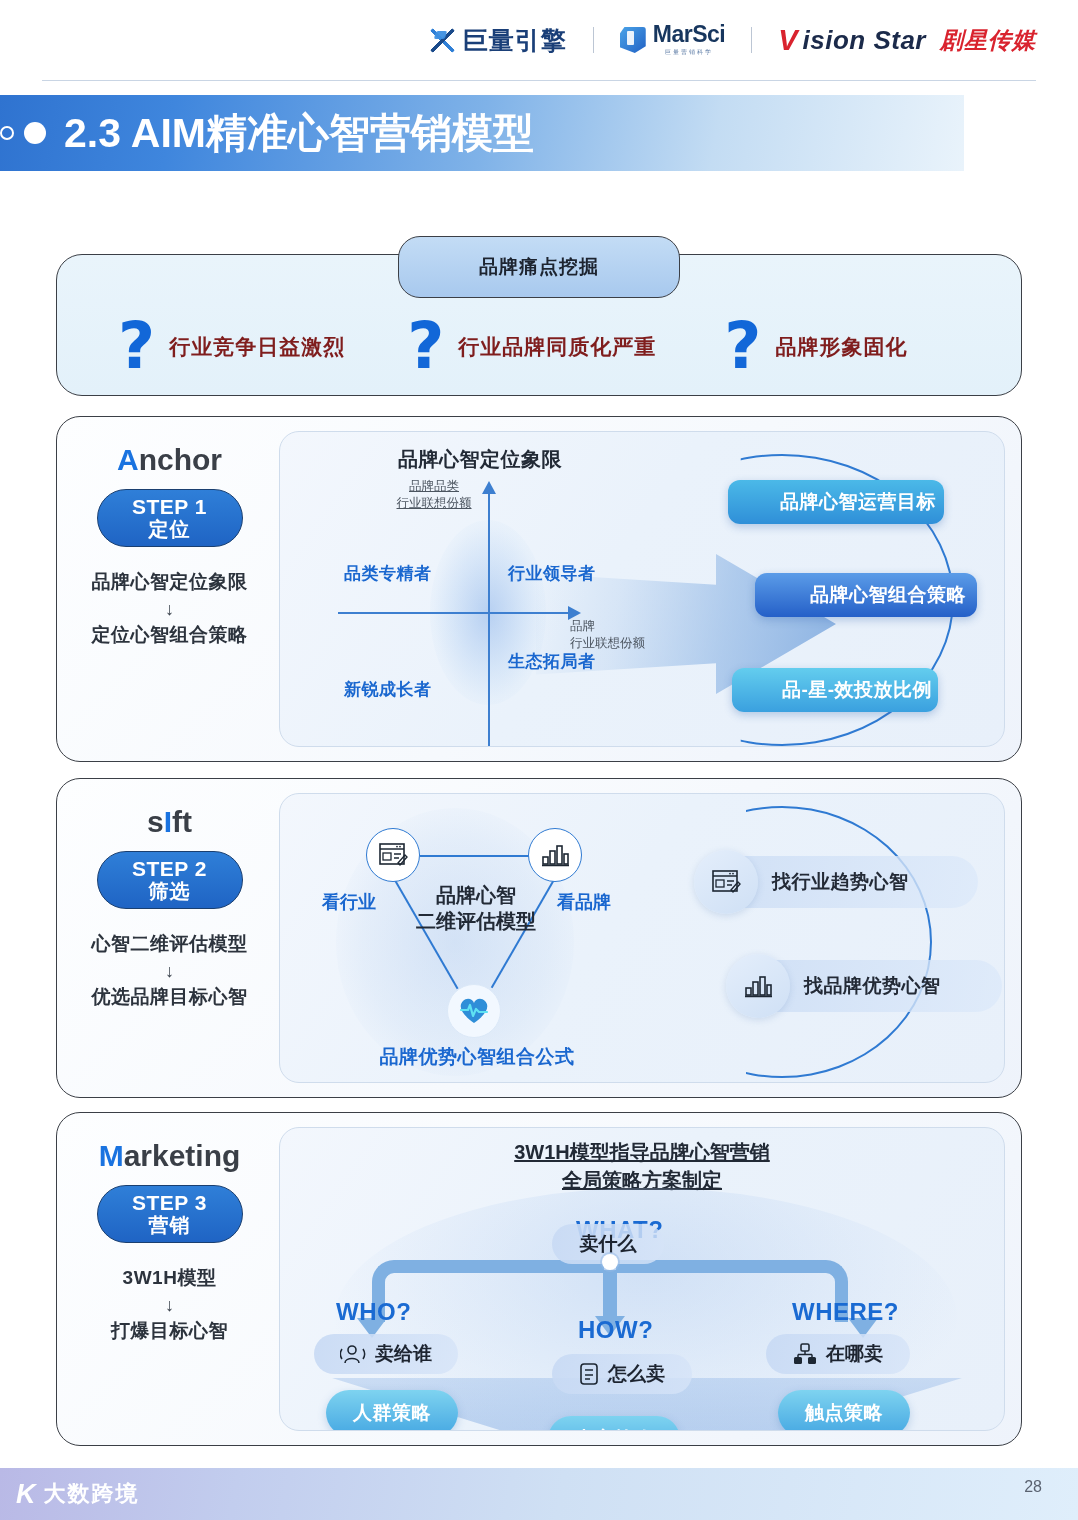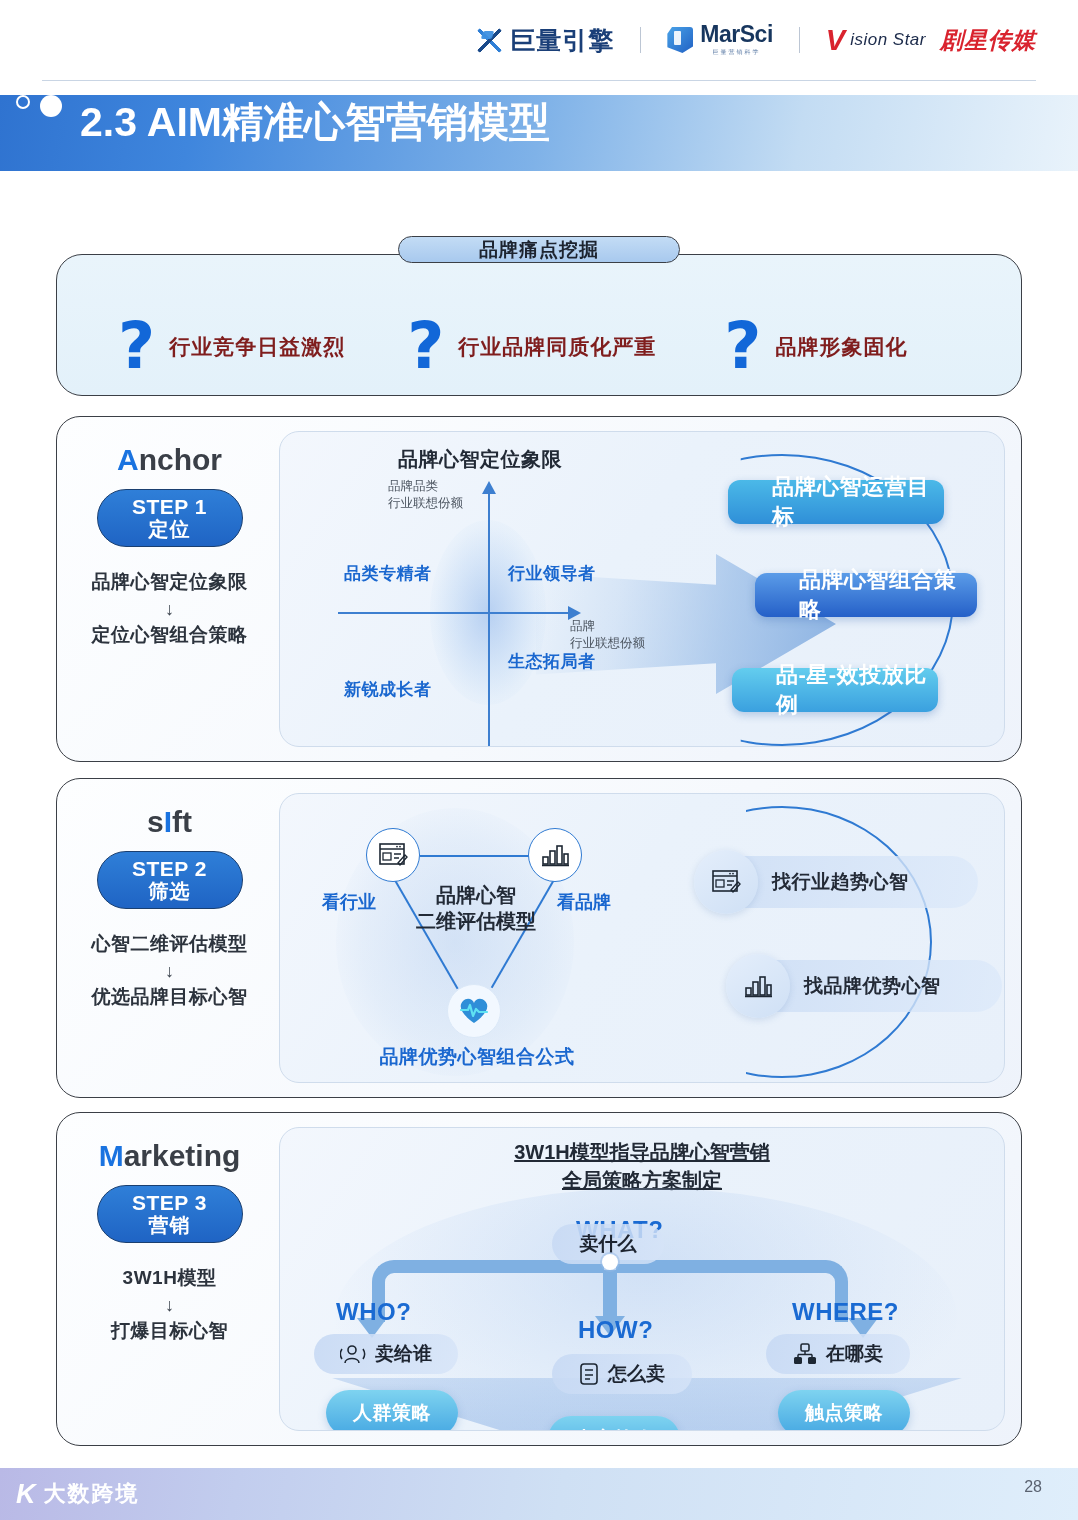--- a/index.html
+++ b/index.html
@@ -44,48 +44,48 @@
   .ms-mark::after{
     content:""; position:absolute; left:7px; top:4px; width:7px; height:14px;
     background:#ffffff; border-radius:1px; opacity:.9;
   }
   .ms-text { font-size:23px; font-weight:700; color:#17365e; font-style:normal;
              letter-spacing:-0.5px; line-height:1; }
   .ms-sub { font-size:6px; color:#5d7ca6; letter-spacing:2px; text-align:center;
             margin-top:2px; }
   .vs-v { font-size:29px;font-weight:700;color:#d9232e;font-style:italic;
           line-height:1; margin-right:-2px;}
-  .vs-text { font-size:17px;font-weight:400;color:#1b2a4a;font-style:italic;
+  .vs-text { font-size:26px;font-weight:700;color:#1b2a4a;font-style:italic;
              letter-spacing:.5px;}
   .vs-cn { font-size:23px;font-weight:700;color:#d9232e;font-style:italic;
            margin-left:7px; letter-spacing:1px;}
   .hr-top { position:absolute; top:80px; left:42px; width:994px; height:1px;
             background:#c9d5e4; }
 
   
   .titlebar {
-    position:absolute; top:95px; left:0; width:1078px; height:76px;
+    position:absolute; top:95px; left:0; width:964px; height:76px;
     background:linear-gradient(100deg,#2f73d0 0%,#3f86dd 18%,#7fb2e8 50%,#c3dcf3 74%,#e9f3fb 100%);
-    display:flex; align-items:flex-start; padding-left:16px; gap:10px;
+    display:flex; align-items:center; padding-left:0; gap:10px;
   }
   .t-ring { width:14px;height:14px;border-radius:50%;border:2.5px solid #ffffff; flex:none;}
   .t-dot  { width:22px;height:22px;border-radius:50%;background:#ffffff; flex:none;}
   .t-text { font-size:41px; font-weight:700; color:#ffffff; letter-spacing:0px;
             margin-left:8px; white-space:nowrap;}
 
   
   .pain-wrap { position:absolute; left:56px; top:254px; width:966px; height:142px; }
   .pain-box {
     position:absolute; inset:0;
     background:linear-gradient(180deg,#e9f4fb 0%,#e3f1fa 100%);
     border:1.5px solid #3b3f46; border-radius:26px;
   }
   .pain-tab {
     position:absolute; left:50%; transform:translateX(-50%); top:-18px;
-    width:282px; height:27px; border-radius:22px;
+    width:282px; height:62px; border-radius:22px;
     background:linear-gradient(180deg,#c3dcf5 0%,#a8c9ee 100%);
     border:1.5px solid #3b3f46;
     display:flex;align-items:center;justify-content:center;
     font-size:19px;font-weight:700;color:#1d2430; letter-spacing:1px;
   }
   .pain-items {
     position:absolute; left:0; right:0; top:48px; height:90px;
     display:flex; align-items:center;
   }
   .pain-item { display:flex; align-items:center; gap:14px; }
@@ -147,21 +147,21 @@
           background:#3d7fd0;}
   .ax-v::after { content:""; position:absolute;left:-6px;top:-11px;
       border-left:7px solid transparent;border-right:7px solid transparent;
       border-bottom:13px solid #3d7fd0;}
   .ax-h { position:absolute; left:58px; top:180px; width:232px;height:2px;
           background:#3d7fd0;}
   .ax-h::after { content:""; position:absolute;right:-11px;top:-6px;
       border-top:7px solid transparent;border-bottom:7px solid transparent;
       border-left:13px solid #3d7fd0;}
   .ax-lab-y { position:absolute; left:108px; top:46px; font-size:12.5px;color:#4c5560;
-              line-height:1.32; text-align:left; width:92px;}
+              line-height:1.32; text-align:center; width:92px;text-decoration:underline;}
   .ax-lab-x { position:absolute; left:290px; top:186px; font-size:12.5px;color:#4c5560;
               line-height:1.32; width:110px;}
   .qd { position:absolute; font-size:17px;font-weight:700;color:#1a67cf;letter-spacing:.5px;}
   .qd.tl { left:64px; top:130px; }
   .qd.tr { left:228px; top:130px; }
   .qd.bl { left:64px; top:218px;margin-top:28px; }
   .qd.br { left:228px; top:218px; }
 
   .bigarrow {
     position:absolute; left:256px; top:122px; width:300px; height:140px;
@@ -172,21 +172,21 @@
   }
   .loop {
     position:absolute; left:330px; top:22px; width:344px;height:292px;
     border:2.2px solid #2f7ad2; border-radius:50%;
     clip-path:polygon(0% 0%, 62% 0%, 62% 100%, 0% 100%);
     transform:scaleX(-1);
   }
   .pill {
     position:absolute; height:44px; border-radius:12px;
     display:flex;align-items:center;justify-content:center;
-    color:#fff;font-size:22px;font-weight:700;letter-spacing:.5px;
+    color:#fff;font-size:19px;font-weight:700;letter-spacing:.5px;
     box-shadow:0 3px 9px rgba(60,110,180,.32);
     padding-left:44px;
   }
   .pill.p1 { left:448px; top:48px; width:216px;
       background:linear-gradient(180deg,#4bb9e8 0%,#2f8fd8 100%);}
   .pill.p2 { left:475px; top:141px; width:222px;
       background:linear-gradient(180deg,#5b9ce8 0%,#2560c8 100%);}
   .pill.p3 { left:452px; top:236px; width:206px;
       background:linear-gradient(180deg,#63cdee 0%,#3aa0df 100%);}
 

